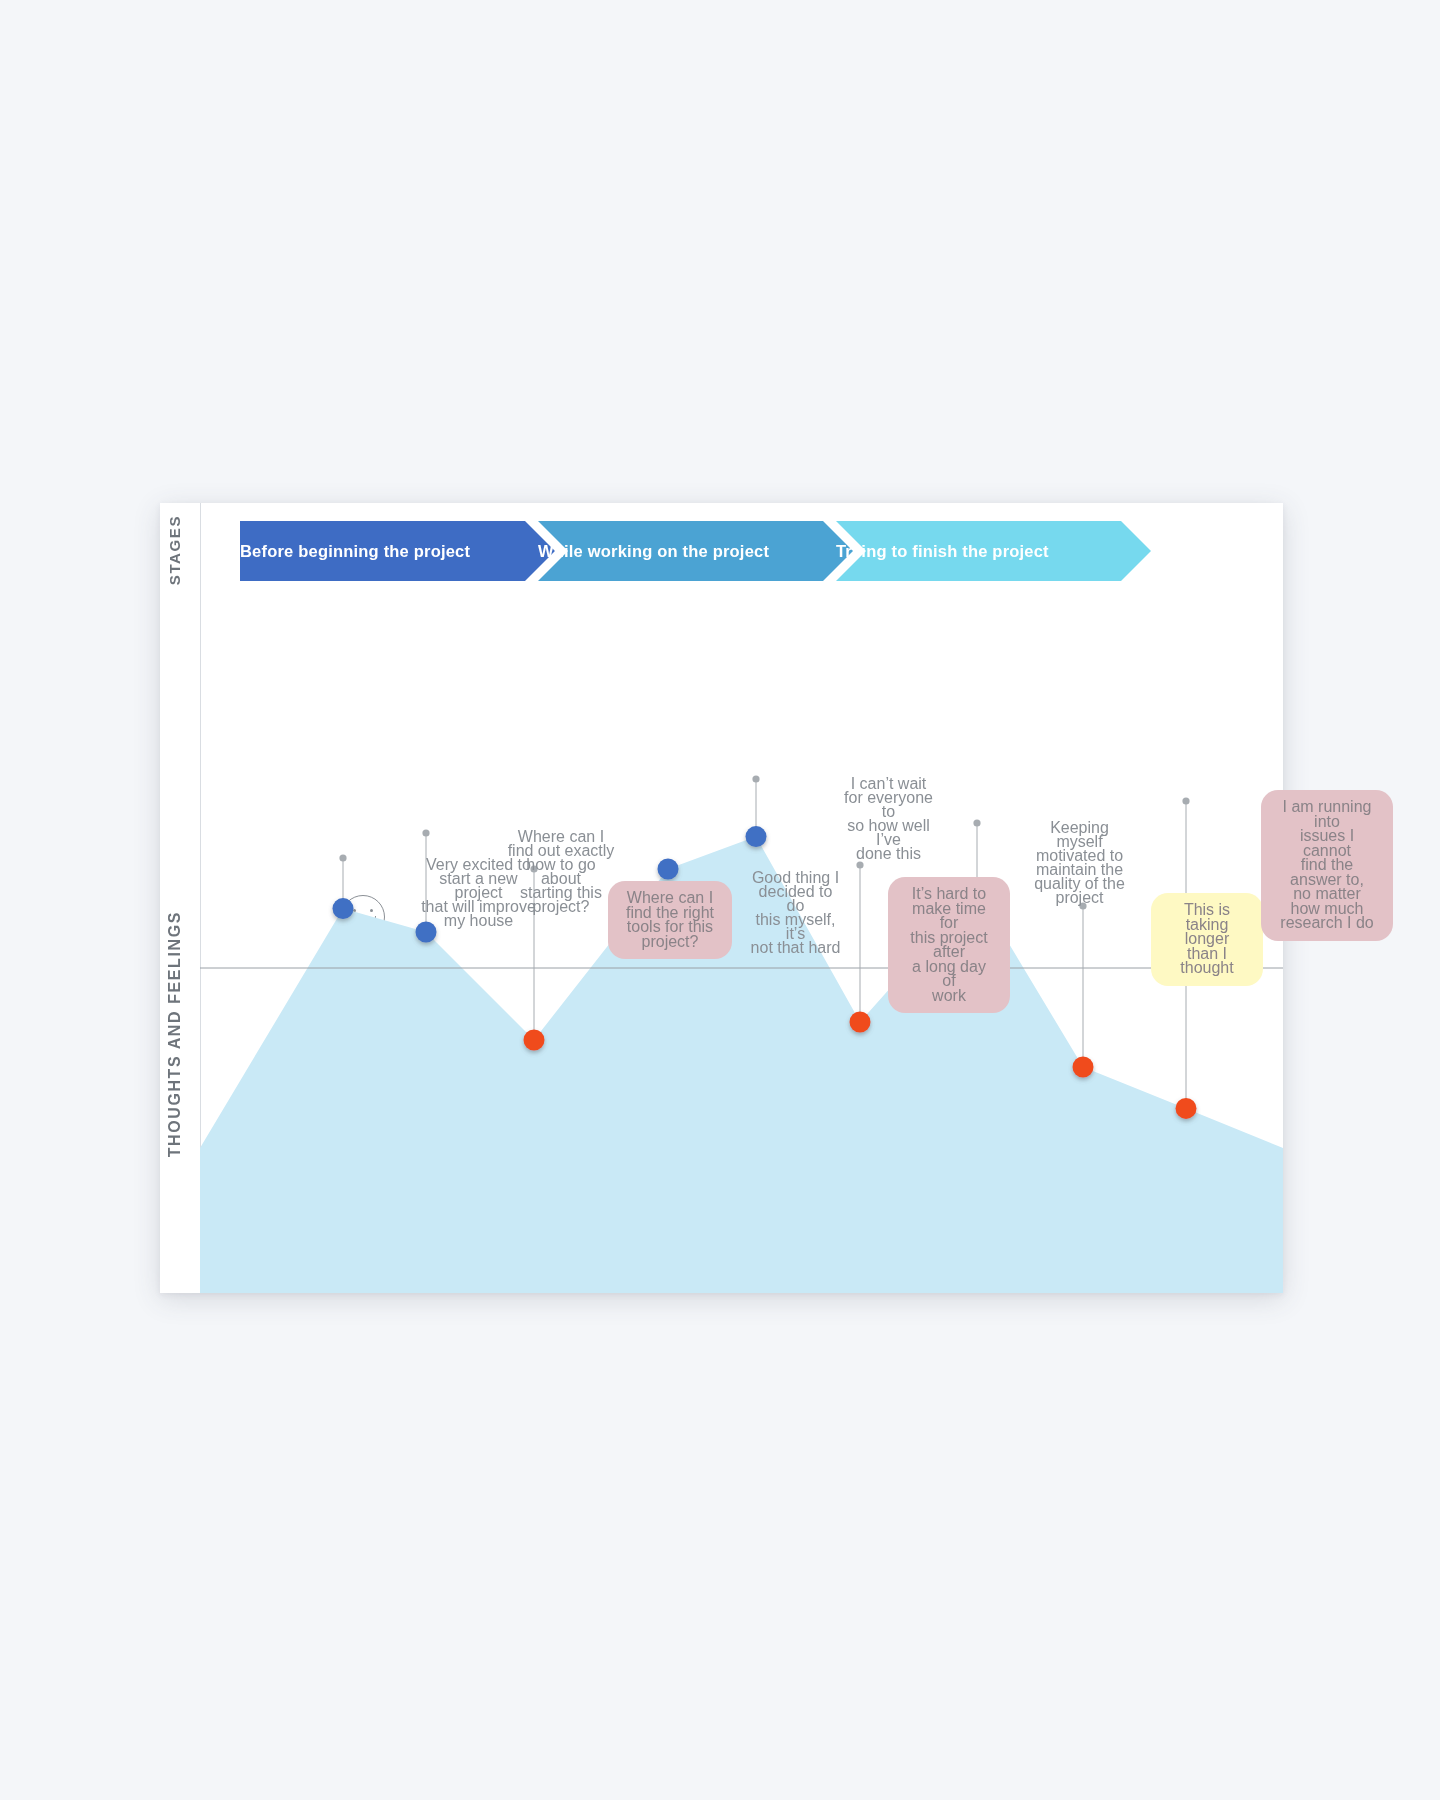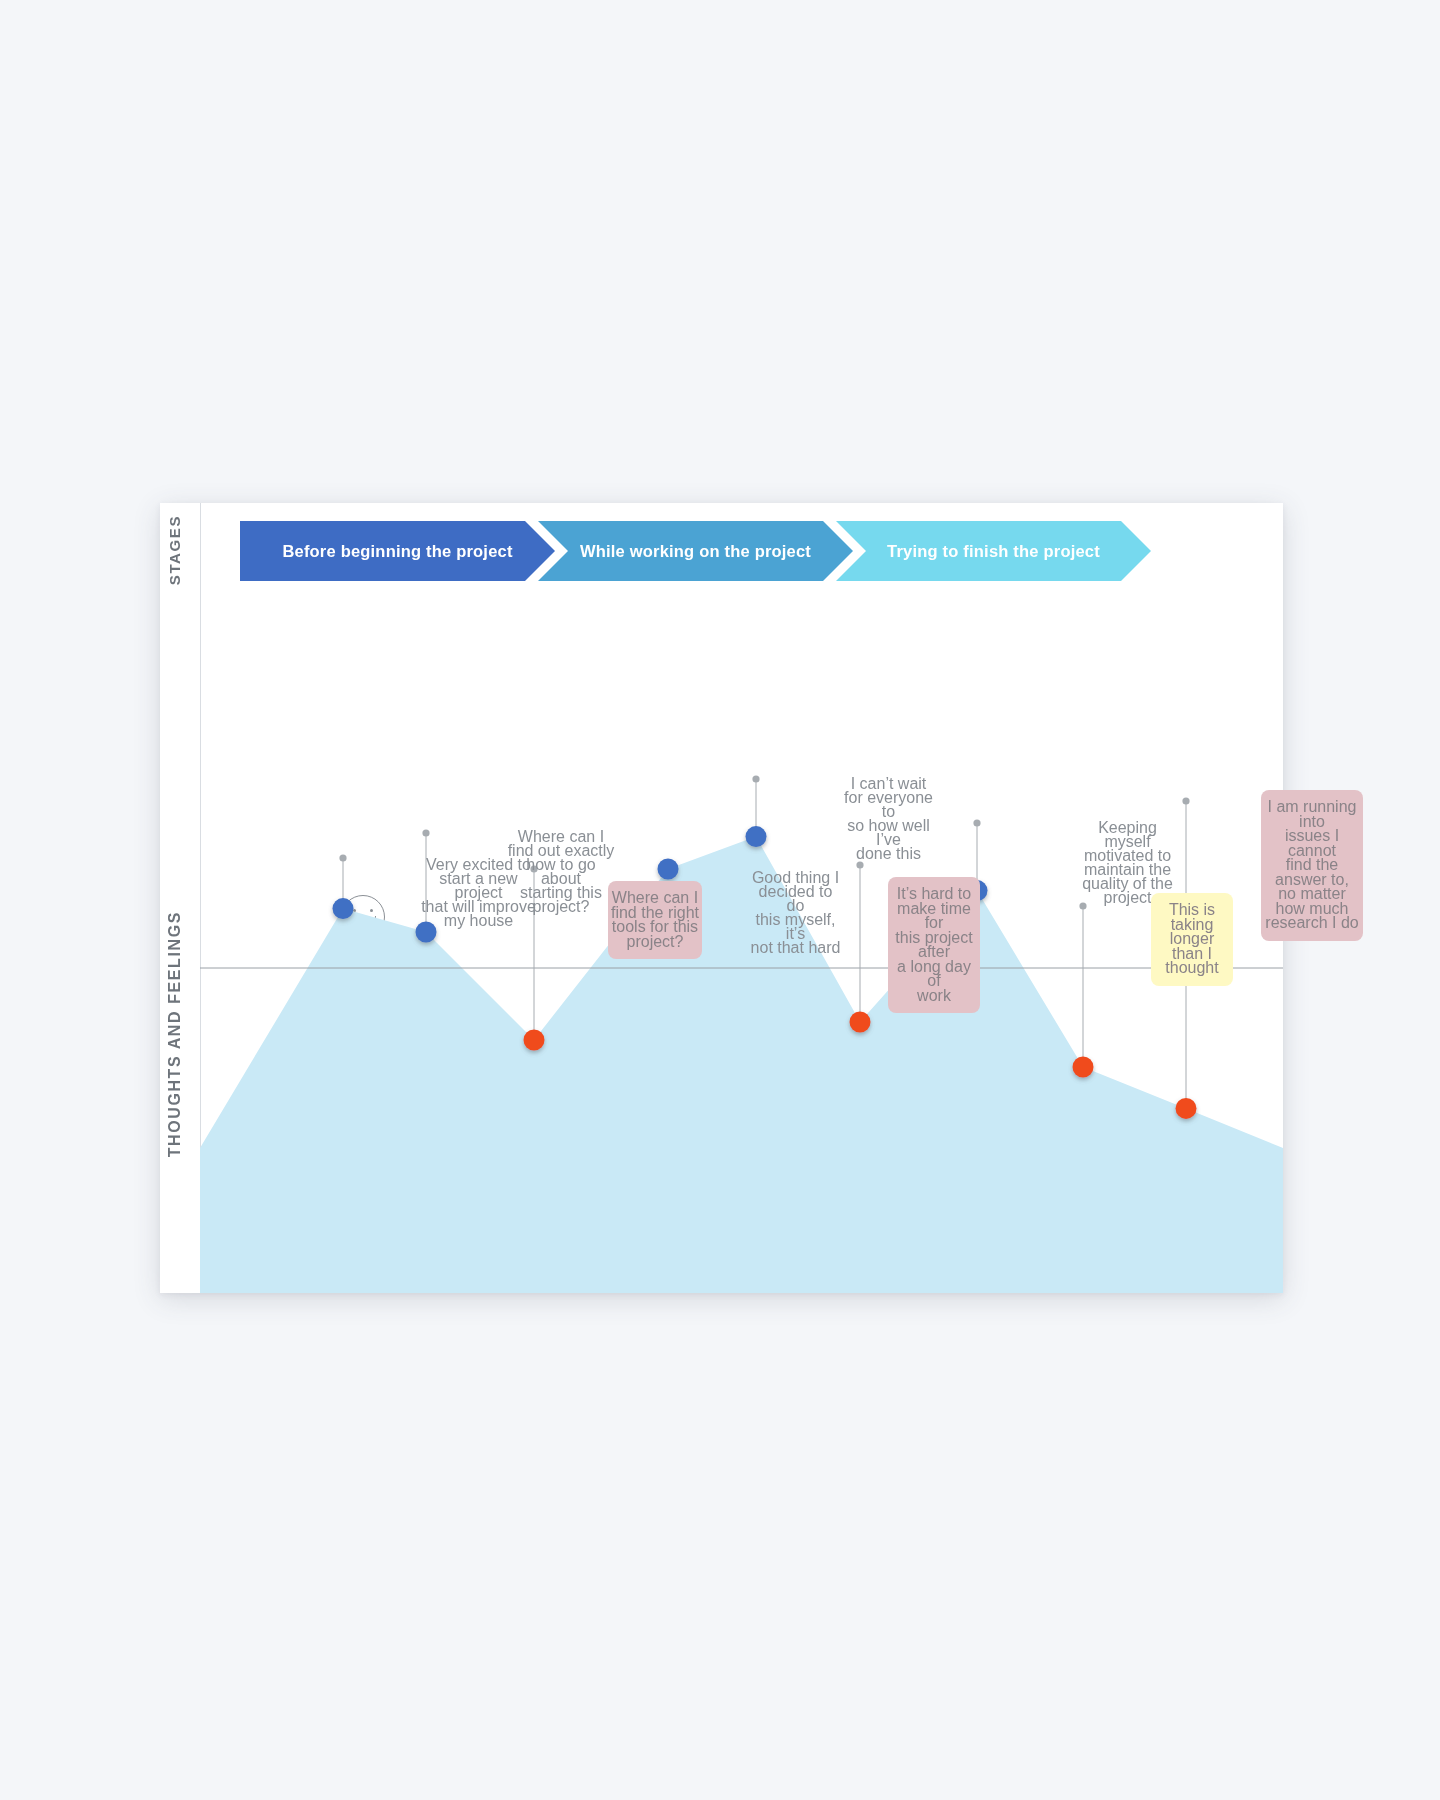--- a/index.html
+++ b/index.html
@@ -32,21 +32,21 @@
   }
   #stages-label{left:6px;top:12px;font-size:15px;}
   #tf-label{left:6px;top:408px;font-size:16px;}
 
   
   #stages{
     position:absolute;left:80px;top:18px;width:1043px;height:60px;
   }
   .stage{
     position:absolute;top:0;height:60px;
-    display:flex;align-items:center;justify-content:center;
+    display:flex;align-items:center;justify-content:flex-start;
   }
   .stage span{
     color:#ffffff;font-size:16.5px;font-weight:700;
     position:relative;z-index:2;letter-spacing:.2px;
   }
   .stage .shape{
     position:absolute;inset:0;
   }
   #stage-0{left:0px;width:315px;}
   #stage-1{left:298px;width:315px;}
@@ -87,22 +87,22 @@
     position:absolute;
     color:#8a8f95;
     font-size:16px;
     line-height:14px;
     text-align:center;
     white-space:pre-line;
   }
   .note.boxed{
     color:#8a8388;
     background:#e3c2c7;
-    border-radius:8px;
-    padding:10px 1px;
+    border-radius:17px;
+    padding:10px 16px;
     line-height:14.5px;
   }
 </style>
 </head>
 <body>
 
 <div id="canvas">
 
   <div class="rail-divider"></div>
 
@@ -215,21 +215,21 @@
 not that hard</div>
   <div class="note" id="note-4" style="left: 681px; top: 274px; width: 95px;">I can’t wait
 for everyone to
 so how well I’ve
 done this</div>
   <div class="note boxed" id="note-5" style="left: 728px; top: 374px; width: 90px; background: rgb(227, 194, 199);">It’s hard to
 make time for
 this project after
 a long day of
 work</div>
-  <div class="note" id="note-6" style="left: 920px; top: 318px; width: 95px;">Keeping myself
+  <div class="note" id="note-6" style="left: 872px; top: 318px; width: 95px;">Keeping myself
 motivated to
 maintain the
 quality of the
 project</div>
   <div class="note boxed" id="note-7" style="left: 991px; top: 390px; width: 80px; background: #fef9c3;">This is taking
 longer than I
 thought</div>
   <div class="note boxed" id="note-8" style="left: 1101px; top: 287px; width: 100px; background: rgb(227, 194, 199);">I am running into
 issues I cannot
 find the answer to,

